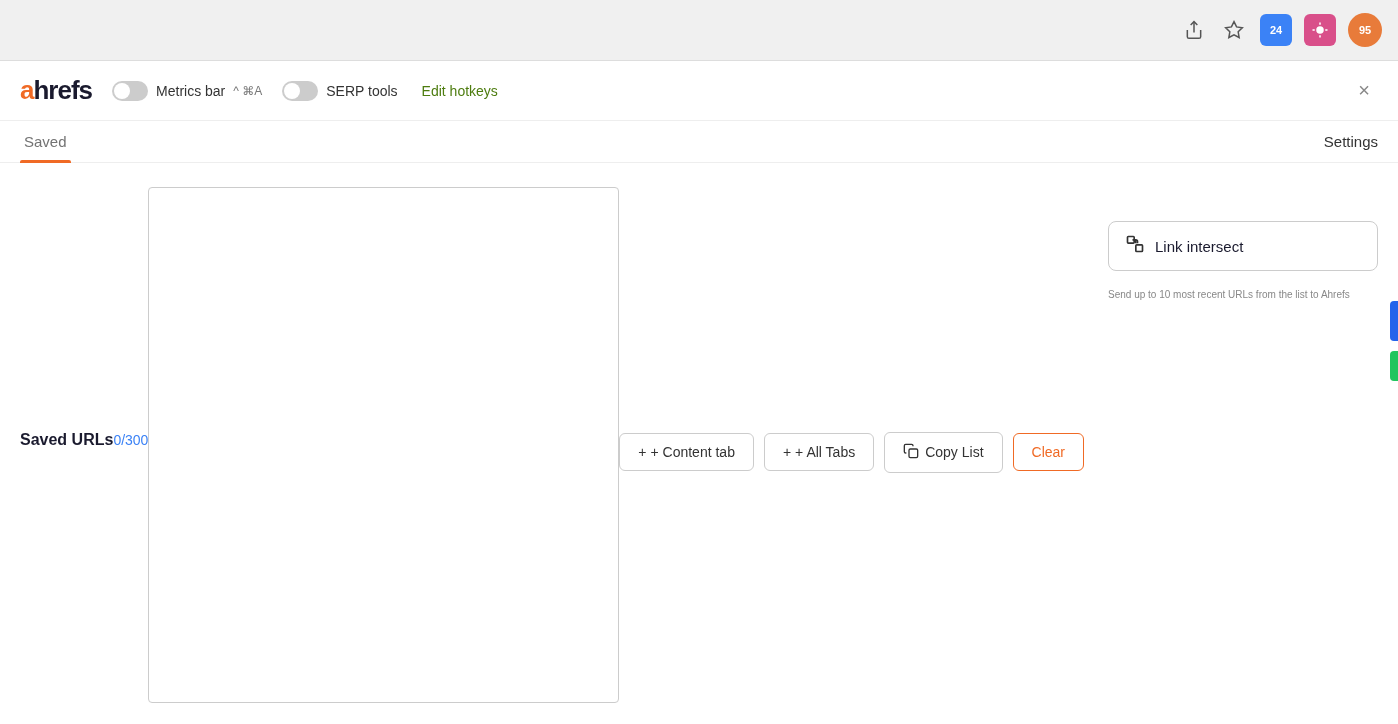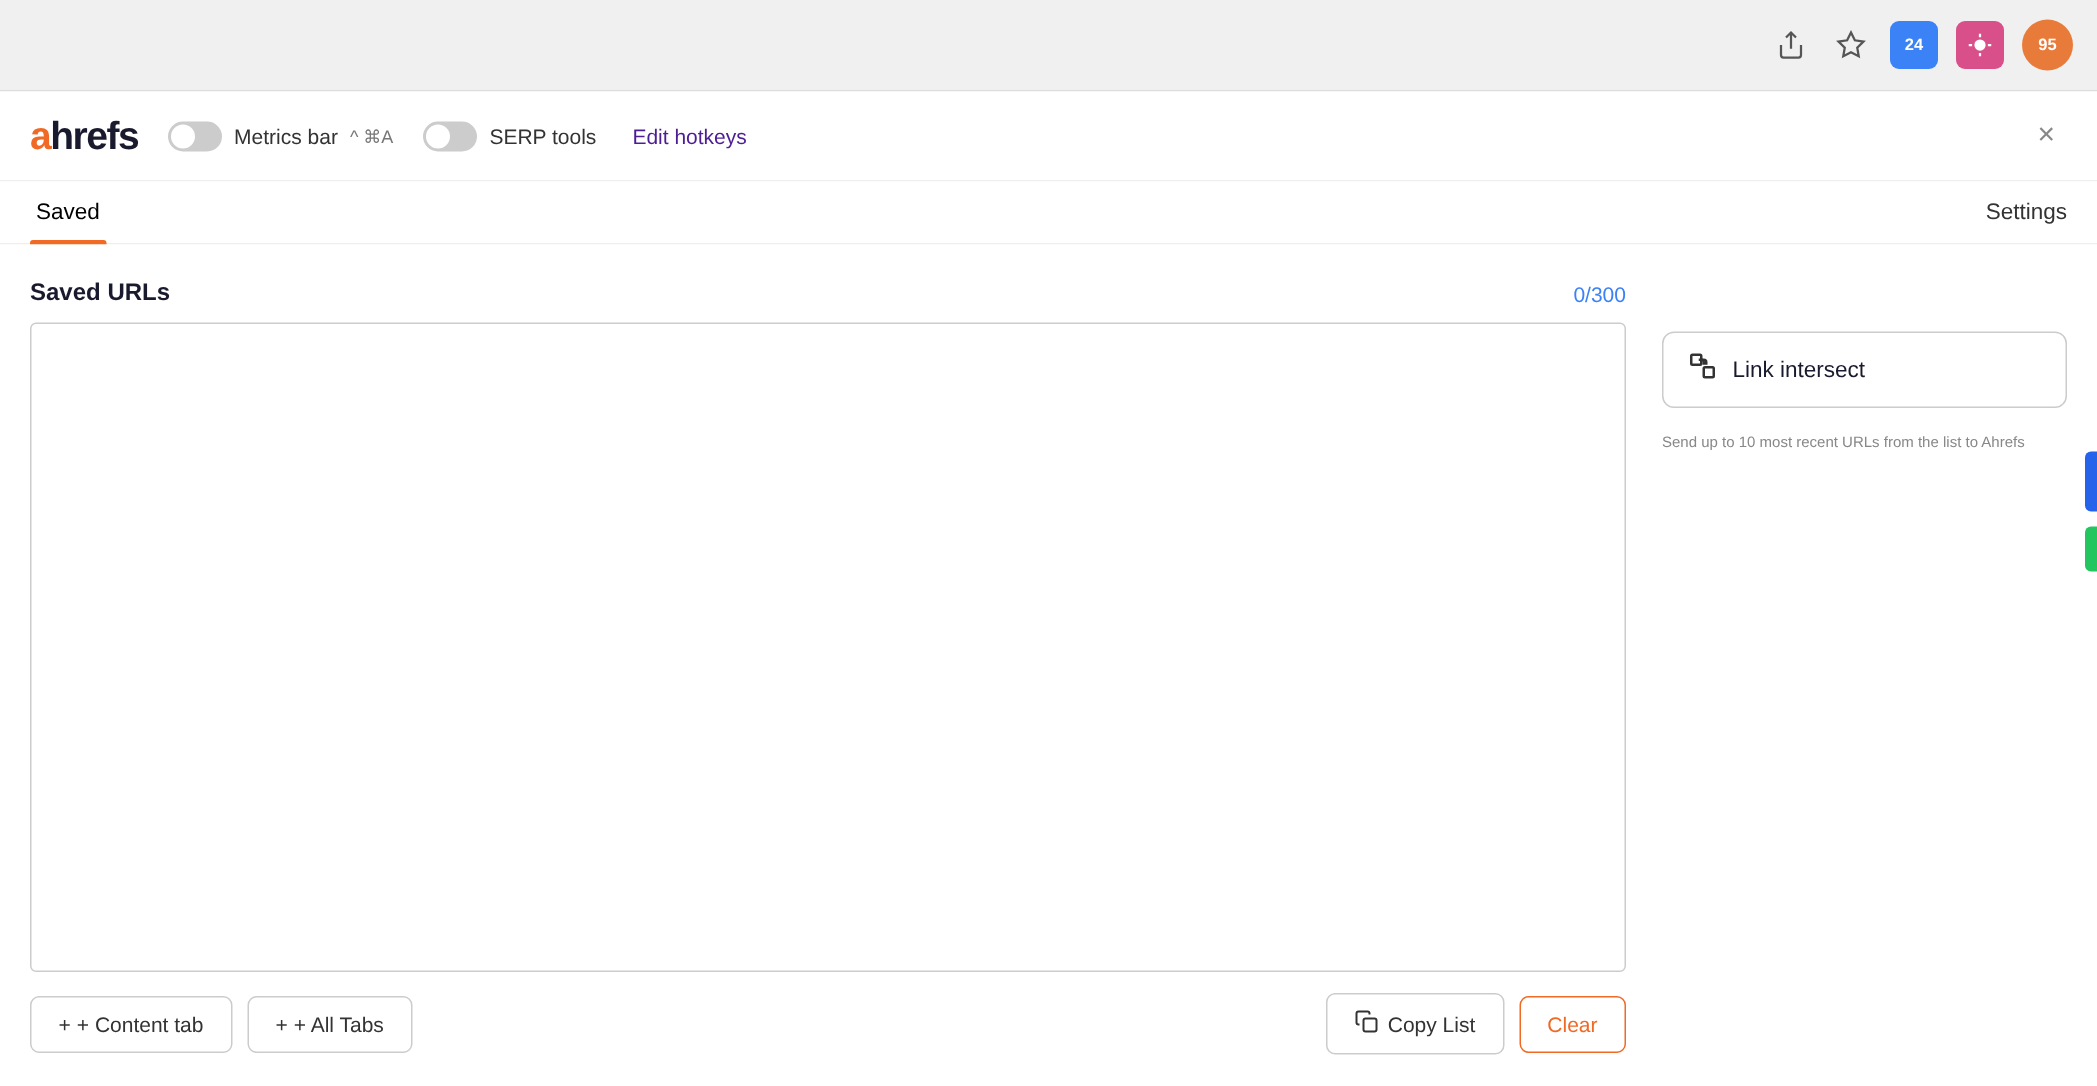--- a/index.html
+++ b/index.html
@@ -103,21 +103,21 @@
       top: 2px;
       left: 2px;
       transition: left 0.2s;
     }
     .kbd {
       font-size: 12px;
       color: #777;
     }
 
     .edit-hotkeys {
-      color: #4c1d95;
+      color: #4d7c0f;
       font-size: 14px;
       cursor: pointer;
       margin-left: 4px;
     }
 
     .close-btn {
       margin-left: auto;
       font-size: 20px;
       color: #888;
       cursor: pointer;
@@ -130,21 +130,21 @@
       align-items: flex-end;
       padding: 0 20px;
       border-bottom: 1px solid #eee;
       background: white;
     }
     .tab {
       font-size: 15px;
       padding: 12px 4px;
       margin-right: 24px;
       cursor: pointer;
-      color: #000000;
+      color: #737373;
       font-weight: 500;
       position: relative;
     }
     .tab.active::after {
       content: '';
       position: absolute;
       bottom: -1px;
       left: 0;
       right: 0;
       height: 3px;
@@ -189,21 +189,21 @@
 
     .content-inner {
       display: flex;
       gap: 24px;
       height: 100%;
     }
 
     .left-panel {
       flex: 1;
       display: flex;
-      flex-direction: column;
+      flex-direction: row;
     }
 
     .saved-urls-header {
       display: flex;
       align-items: center;
       justify-content: space-between;
       margin-bottom: 10px;
     }
     .saved-urls-title {
       font-size: 16px;

